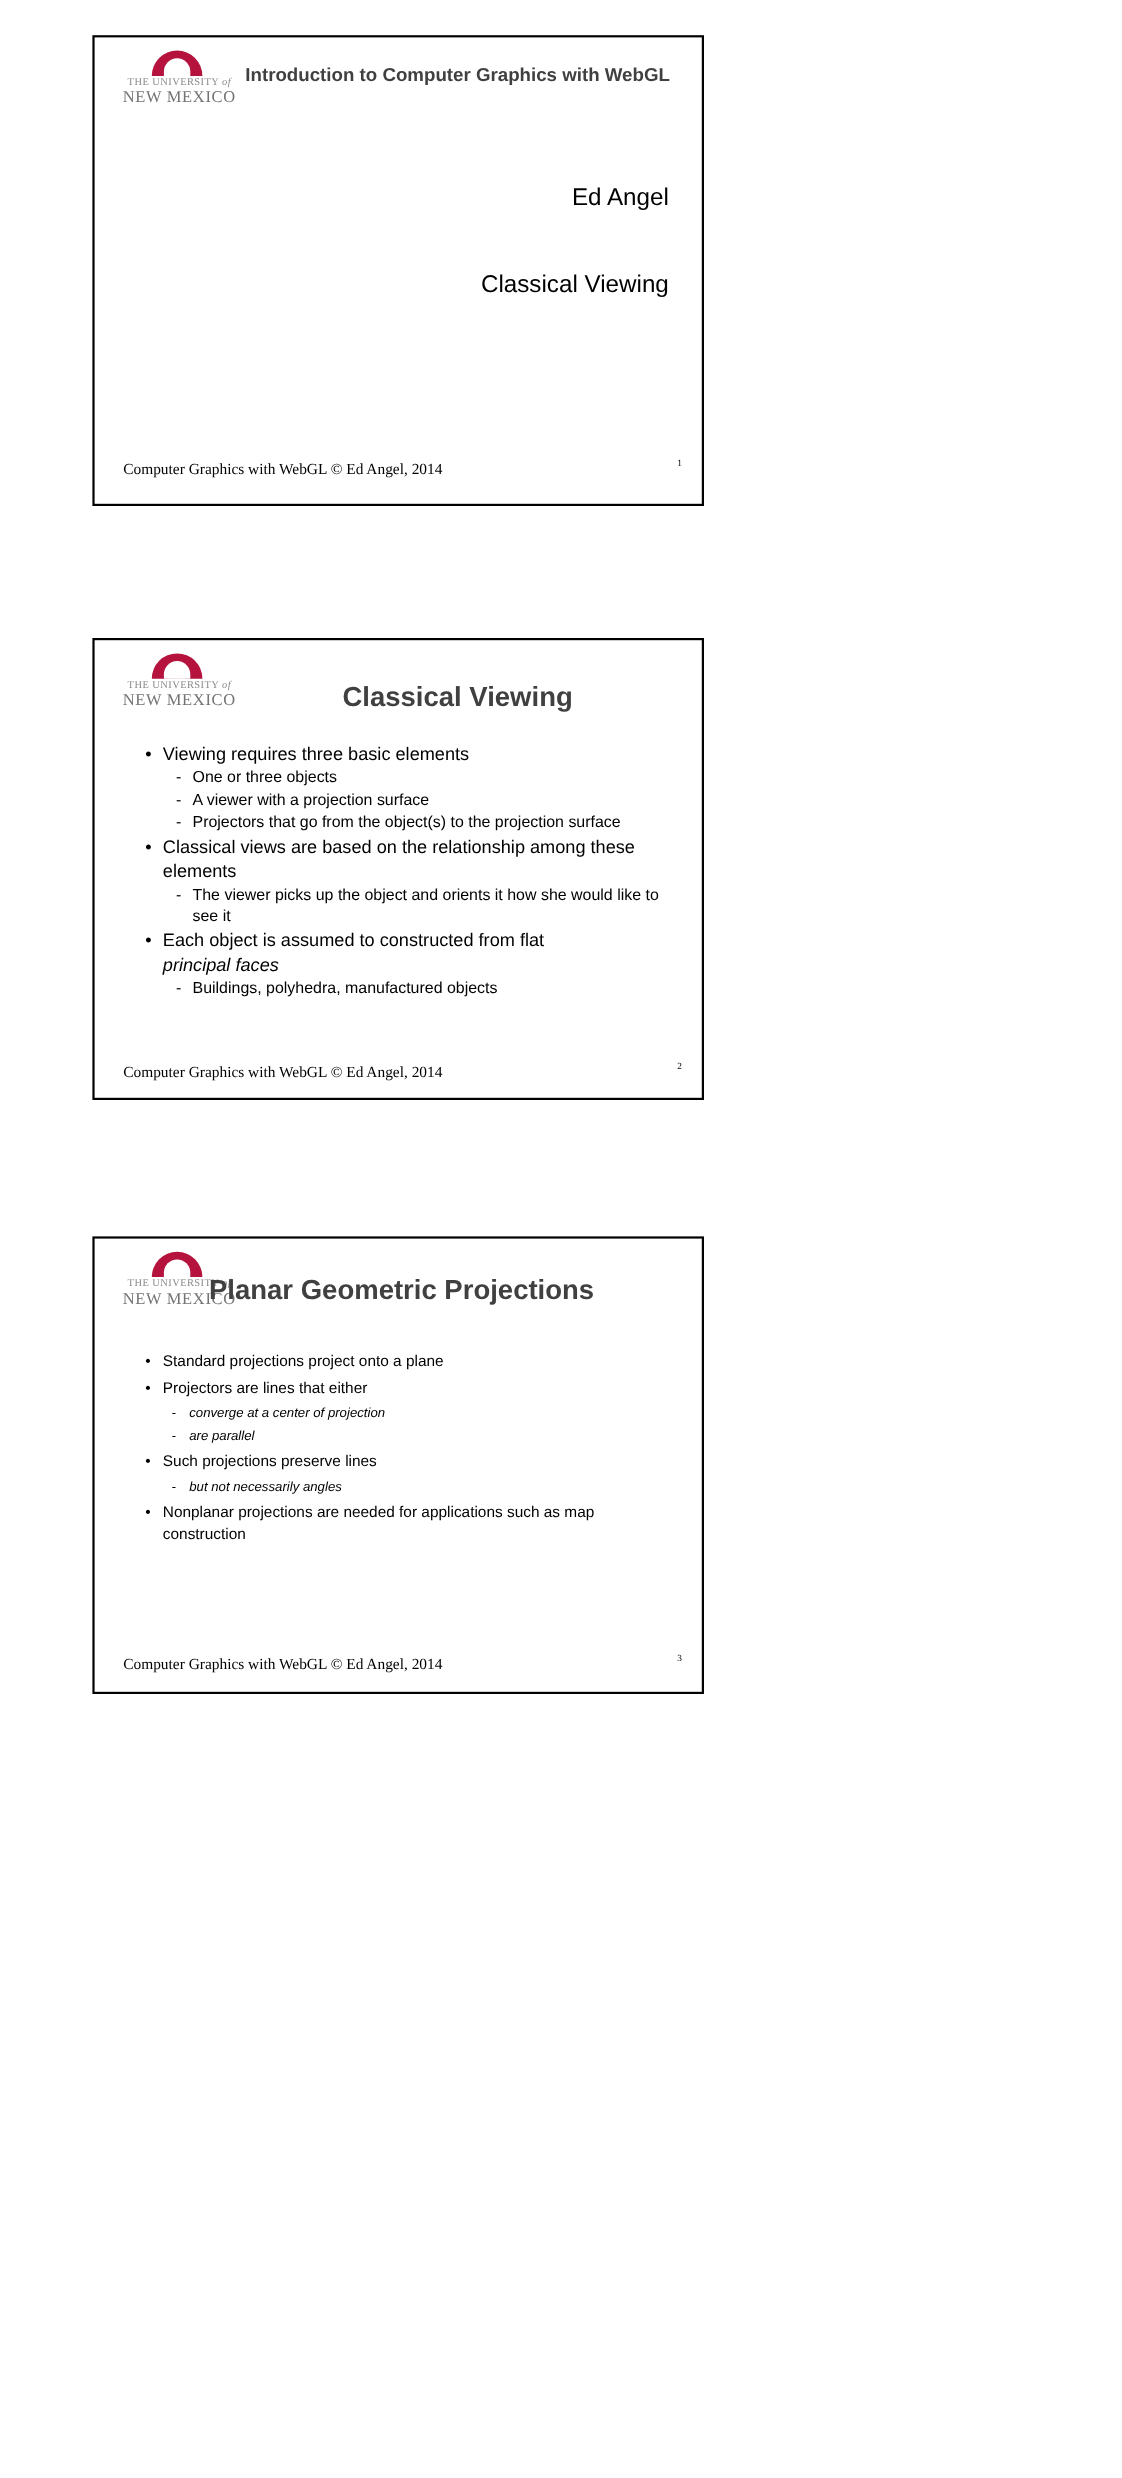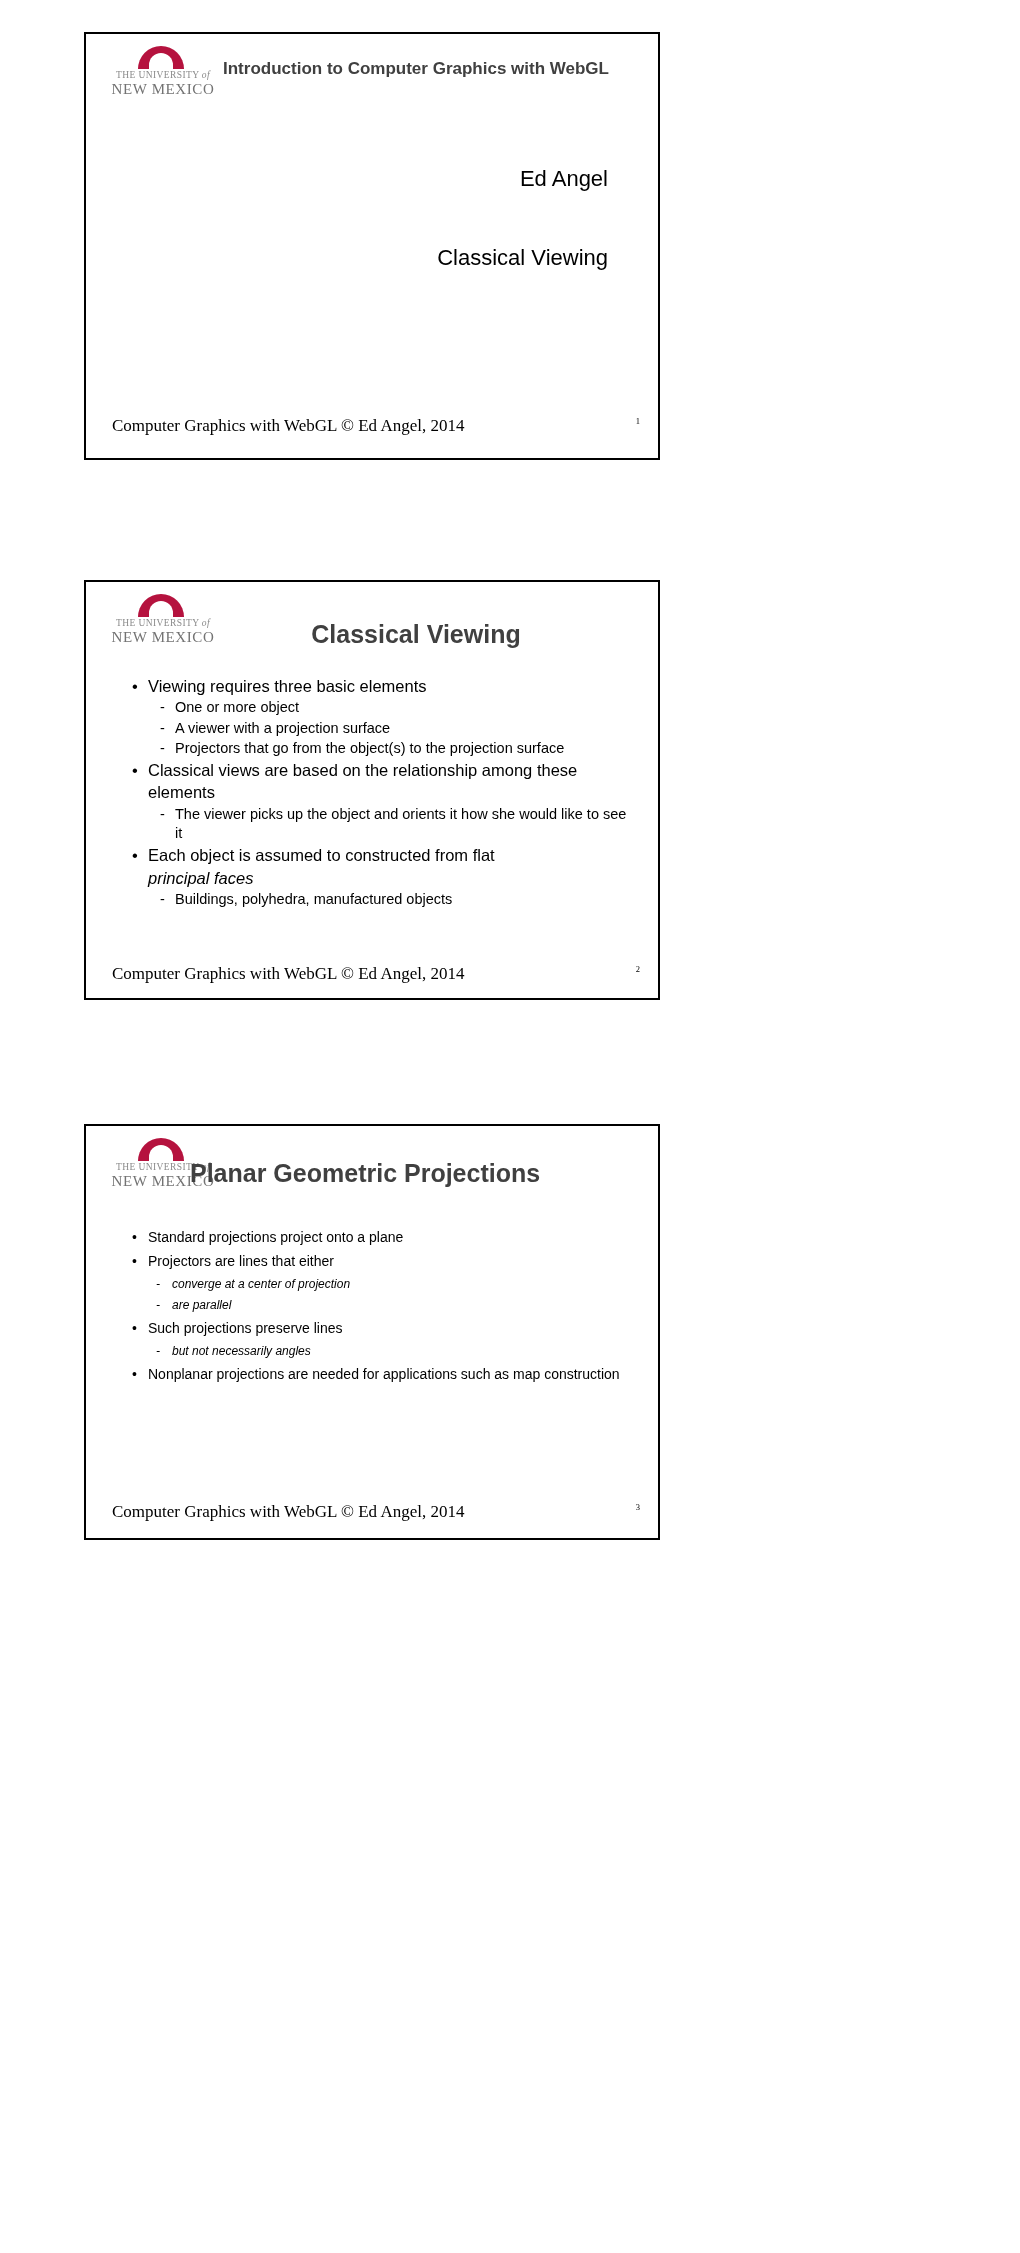--- a/index.html
+++ b/index.html
@@ -17,21 +17,20 @@
     position: relative;
     width: 1020px;
   }
   .slide {
     position: absolute;
     left: 84px;
     width: 552px;
     border: 2px solid #000000;
     background: #ffffff;
     box-sizing: content-box;
-    padding-left: 20px;
   }
   #slide-1 { top: 32px; height: 424px; }
   #slide-2 { top: 580px; height: 416px; }
   #slide-3 { top: 1124px; height: 412px; }
 
   
   .logo {
     position: absolute;
     left: 18px;
     top: 12px;
@@ -182,21 +181,21 @@
   #s3-body .b1 { font-size: 14px; line-height: 1.45; margin-bottom: 4px; }
   #s3-body .b2 { font-size: 12px; line-height: 1.45; margin-bottom: 4px; padding-left: 42px; font-style: italic; }
   #s3-body .b2:before { left: 26px; }
   .ital { font-style: italic; }
 
   
   .footer {
     position: absolute;
     left: 26px;
     font-family: "Liberation Serif", serif;
-    font-size: 17px;
+    font-size: 14px;
     color: #000000;
     white-space: nowrap;
     text-align: center;
   }
   .pagenum {
     position: absolute;
     right: 18px;
     font-family: "Liberation Serif", serif;
     font-size: 8.5px;
     color: #000000;
@@ -232,21 +231,21 @@
     <div class="logo">
       <div class="arc"></div>
       <div class="l1"><span>THE UNIVERSITY </span><i>of</i></div>
       <div class="l2">NEW MEXICO</div>
     </div>
 
     <div class="title-center">Classical Viewing</div>
 
     <div class="body" id="s2-body">
       <span class="b1">Viewing requires three basic elements</span>
-      <span class="b2">One or more object</span>
+      <span class="b2">One or three objects</span>
       <span class="b2">A viewer with a projection surface</span>
       <span class="b2">Projectors that go from the object(s) to the projection surface</span>
       <span class="b1">Classical views are based on the relationship among these elements</span>
       <span class="b2">The viewer picks up the object and orients it how she would like to see it</span>
       <span class="b1"><span>Each object is assumed to constructed from flat </span><br><span class="ital">principal faces</span></span>
       <span class="b2">Buildings, polyhedra, manufactured objects</span>
     </div>
 
     <div class="footer" id="s2-footer">Computer Graphics with WebGL © Ed Angel, 2014</div>
     <div class="pagenum" id="s2-page">2</div>

